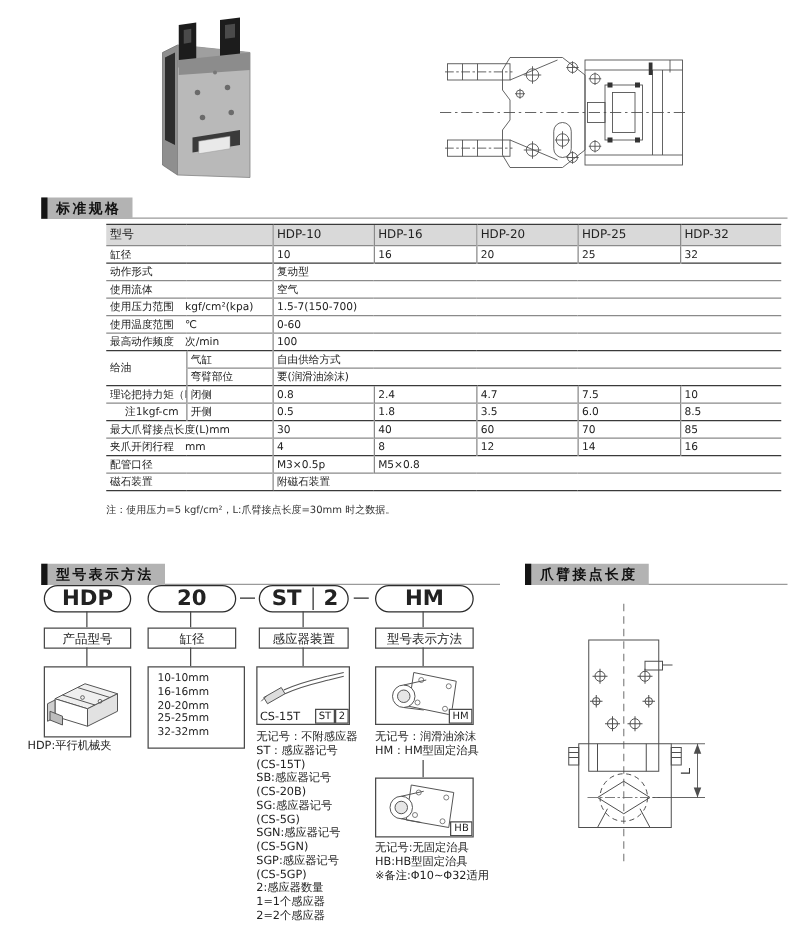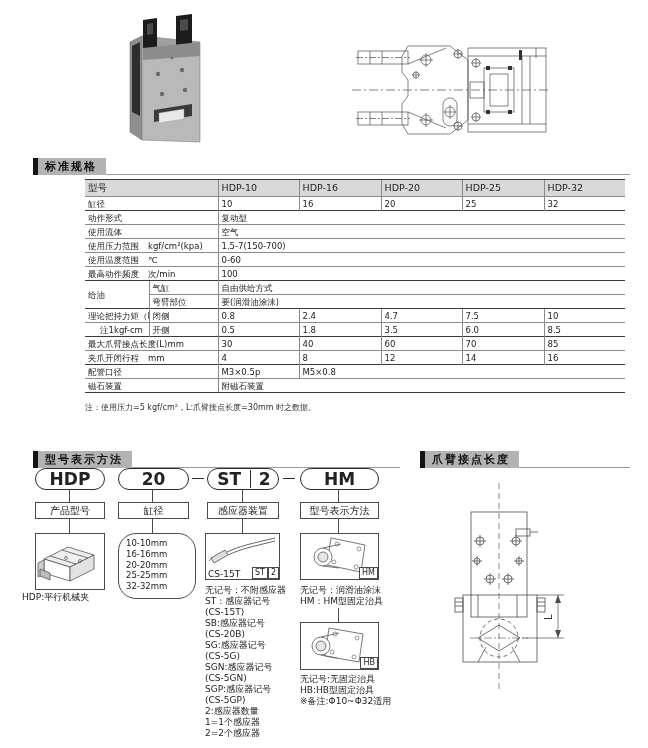--- a/index.html
+++ b/index.html
@@ -54,21 +54,21 @@
     font-size:8px; line-height:10px; padding:0 2px; background:#fff;
   }
   .sensor-caption {
     position:absolute; left:2px; bottom:0; right:0; display:flex; align-items:flex-end;
     font-size:9px;
   }
   .sensor-caption .cs { flex:1; }
   .tagbox { border:1px solid #4a4a4a; font-size:8px; line-height:10px; padding:0 2px; background:#fff; }
   .txtline { font-size:9px; line-height:11px; white-space:nowrap; }
   .txtcol { position:absolute; }
-  .borelist { padding:4px 0 0 7px;border-radius:18px; }
+  .borelist { padding:4px 0 0 7px; }
   .borelist .txtline { font-size:8.5px; line-height:10.8px; }
   svg { display:block; }
 </style>
 </head>
 <body>
 
 <div id="page">
 
   <svg class="abs" style="left:112px;top:12px" width="100" height="136" viewBox="0 0 100 136">
     <polygon points="18,30 30,24 30,128 18,120" fill="#8f8f8f" stroke="#6e6e6e" stroke-width="0.6"></polygon>

